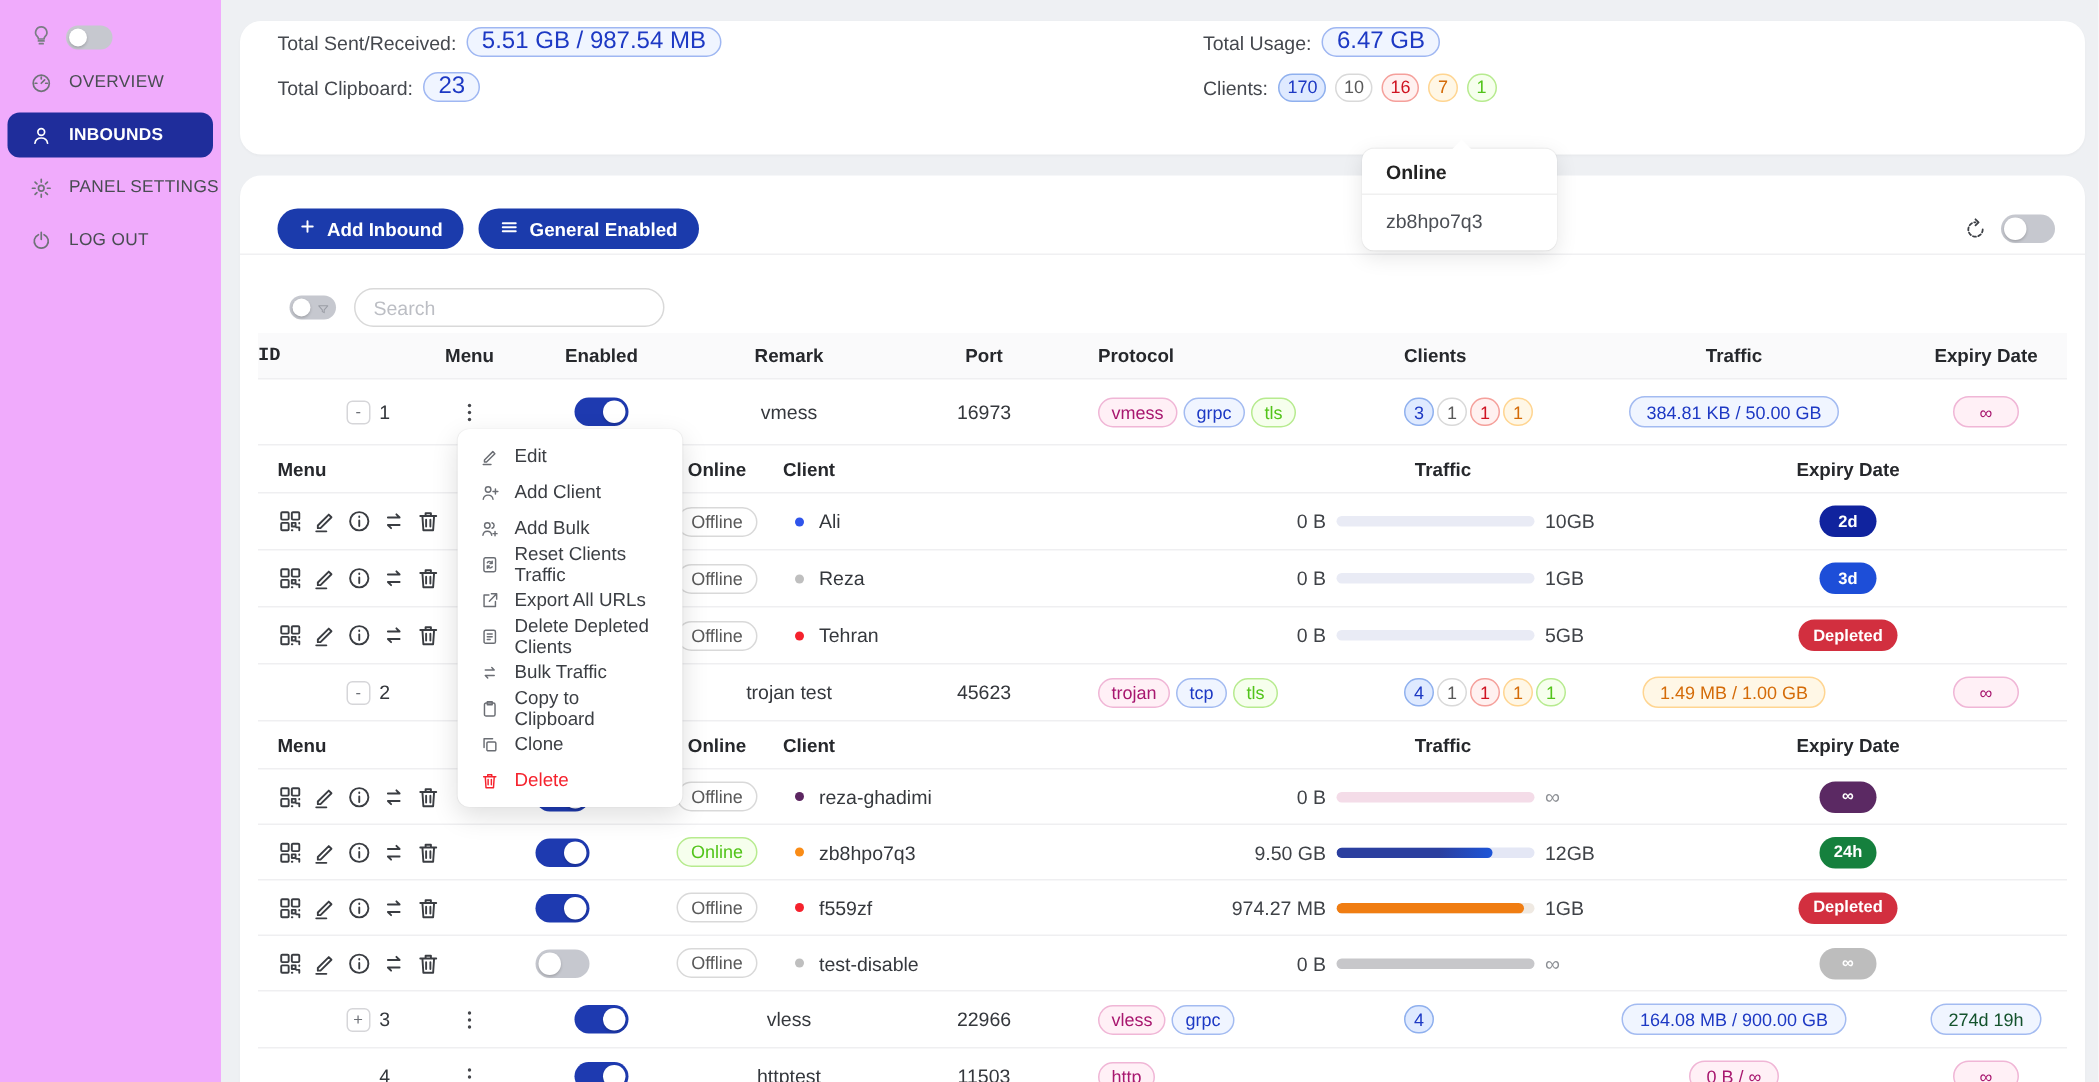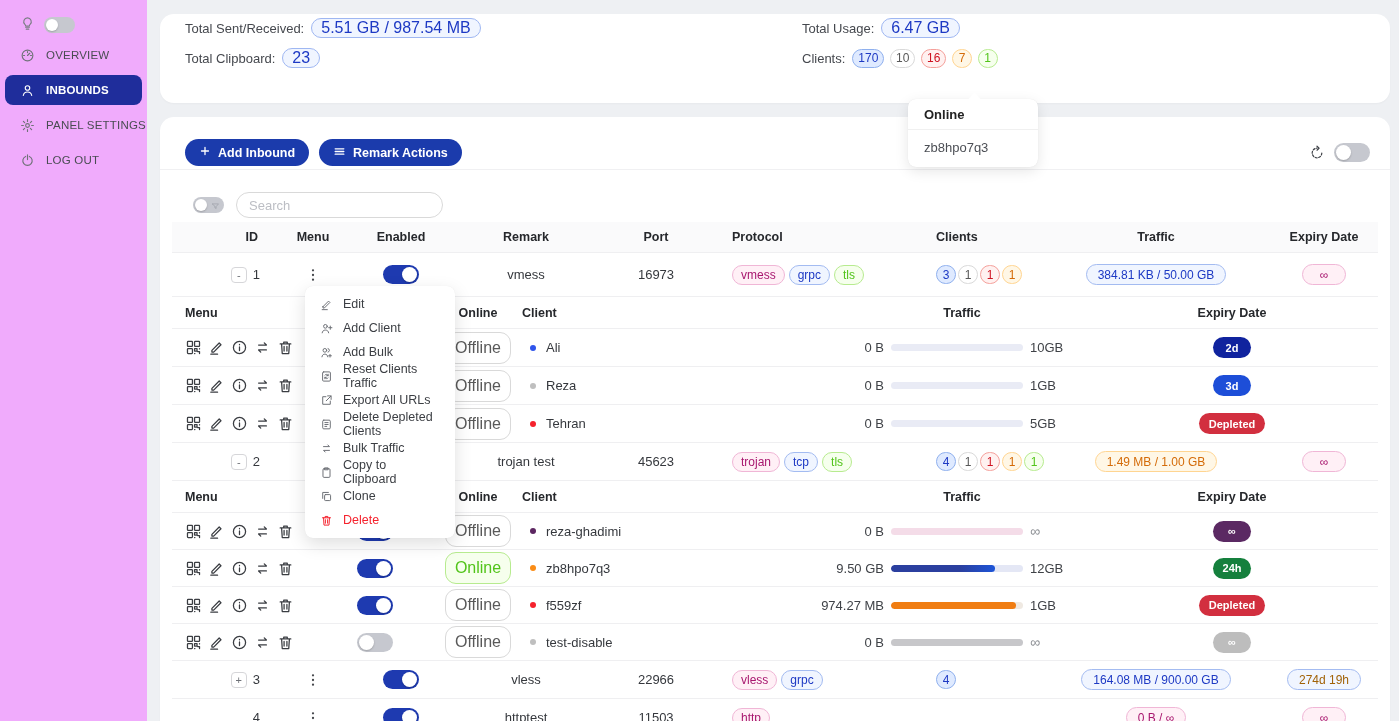--- a/index.html
+++ b/index.html
@@ -48,32 +48,32 @@
 
   
   .grid-main { display:grid; grid-template-columns:108px 66px 110px 140px 120px 220px 106px 228px 1fr; align-items:center; }
   .grid-sub  { display:grid; grid-template-columns:138px 130px 76px 236px 420px 120px 1fr; align-items:center; }
   .tbl { margin:0 12px; }
   .thead { height:30px; background:#fafafb; font-weight:700; color:#26282c; font-size:12.5px; }
   .row { border-top:1px solid #efeff1; }
   .r-main { height:44px; } .r-main2 { height:38px; }
   .r-subhead { height:32px; font-weight:700; color:#26282c; font-size:12.5px; }
   .r-client { height:38px; } .r-client2 { height:37px; }
-  .c-right { text-align:right; padding-right:22px; }
+  .c-right { padding-right:22px;font-family:Liberation Mono, monospace; }
   .c-center { text-align:center; display:flex; justify-content:center; align-items:center; }
   .c-left { padding-left:16px; display:flex; align-items:center; }
   .idcell { display:flex; justify-content:flex-end; align-items:center; gap:6px; padding-right:20px; color:#35383d; }
   .expander { width:16px; height:16px; border:1px solid #d6d6d9; border-radius:4px; background:#fff; color:#6d7076;
               font-size:11px; line-height:14px; text-align:center; cursor:pointer; }
   .dots-btn { background:none; border:none; color:#45474c; cursor:pointer; display:flex; margin:0 auto; }
   .tag { display:inline-flex; align-items:center; padding:0 8px; height:20px; border:1px solid; border-radius:11px;
          font-size:12px; margin-right:4px; }
   .cnt { display:inline-flex; align-items:center; justify-content:center; min-width:20px; padding:0 5px; height:19px;
          border:1px solid; border-radius:10px; font-size:12px; margin-right:2px; cursor:default; }
-  .o-pill { display:inline-flex; align-items:center; padding:0 9px; height:32px; border:1px solid; border-radius:11px; font-size:16px; background:#fff; }
+  .o-pill { display:inline-flex; align-items:center; padding:0 9px; height:20px; border:1px solid; border-radius:11px; font-size:12px; background:#fff; }
   .st-on  { border-color:#b7eb8f; color:#52c41a; background:#f6ffed; }
   .st-off { border-color:#d9d9d9; color:#595959; }
   .dot { width:6px; height:6px; border-radius:50%; display:inline-block; margin-right:10px; flex:none; }
   .acts { display:flex; align-items:center; gap:6px; padding-left:13px; color:#3a3d42; }
   .acts .abtn { background:none; border:none; color:#3a3d42; cursor:pointer; display:flex; padding:0; }
   .tr-wrap { display:flex; align-items:center; }
   .tr-left { width:132px; text-align:right; color:#3f4247; }
   .bar { width:132px; height:7px; border-radius:4px; margin:0 7px; overflow:hidden; position:relative; }
   .bar .fill { position:absolute; left:0; top:0; bottom:0; border-radius:4px; }
   .tr-right { color:#3f4247; }
@@ -174,21 +174,21 @@
       <button class="btn">
         <span id="plus-ic"><svg width="12" height="12" viewBox="0 0 24 24" fill="none" stroke="currentColor" stroke-width="2.6" stroke-linecap="round" stroke-linejoin="round">
               <path d="M12 5v14M5 12h14"></path>
             </svg></span>
         <span>Add Inbound</span>
       </button>
       <button class="btn">
         <span id="ham-ic"><svg width="13" height="13" viewBox="0 0 24 24" fill="none" stroke="currentColor" stroke-width="2.4" stroke-linecap="round" stroke-linejoin="round">
               <path d="M4 7h16M4 12h16M4 17h16"></path>
             </svg></span>
-        <span>Remark Actions</span>
+        <span>General Enabled</span>
       </button>
       <div class="tb-right">
         <span id="refresh-ic" style="display:flex;cursor:pointer">
             <svg width="16" height="16" viewBox="0 0 24 24" fill="none" stroke="currentColor" stroke-width="1.8" stroke-linecap="round" stroke-linejoin="round">
               <path d="M19.2 12a7.2 7.2 0 1 1-7.2-7.2" stroke-dasharray="3 2.4"></path>
               <path d="M12 1.8l3.1 3-3.1 3"></path>
             </svg>
           </span>
         <span class="sw"></span>
       </div>
@@ -725,21 +725,21 @@
             <span class="tag" style="background:#fff0f6;border-color:#f0b6d6;color:#a8176f">vless</span>
             <span class="tag" style="background:#f0f5ff;border-color:#a3bbf1;color:#1d39c4">grpc</span>
           </div>
           <div class="c-left" style="padding-left:0">
             <span class="cnt" style="background:#dfeaff;border-color:#8fb0ee;color:#1d39c4">4</span>
           </div>
           <div class="c-center">
             <span class="ex-pill" style="background:#f0f5ff;border-color:#a3bbf1;color:#1d39c4">164.08 MB / 900.00 GB</span>
           </div>
           <div class="c-center">
-            <span class="ex-pill" style="background:#f0f5ff;border-color:#a3bbf1;color:#a16207">274d 19h</span>
+            <span class="ex-pill" style="background:#f0f5ff;border-color:#a3bbf1;color:#14532d">274d 19h</span>
           </div>
         </div>
         <div class="grid-main row r-main2">
           <div class="idcell">
             <span>4</span>
           </div>
           <div class="c-center">
             <button class="dots-btn">
               <svg width="16" height="16" viewBox="0 0 24 24" fill="none" stroke="currentColor" stroke-width="1.8" stroke-linecap="round" stroke-linejoin="round">
                 <circle cx="12" cy="5" r="1.7" fill="currentColor" stroke="none"></circle>

